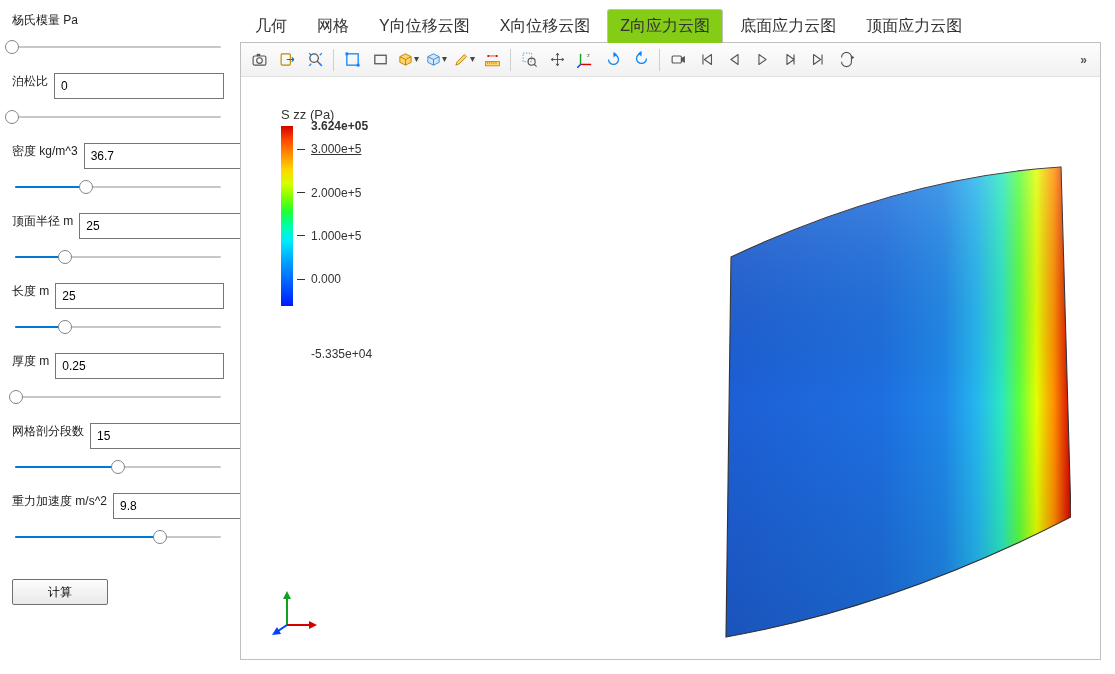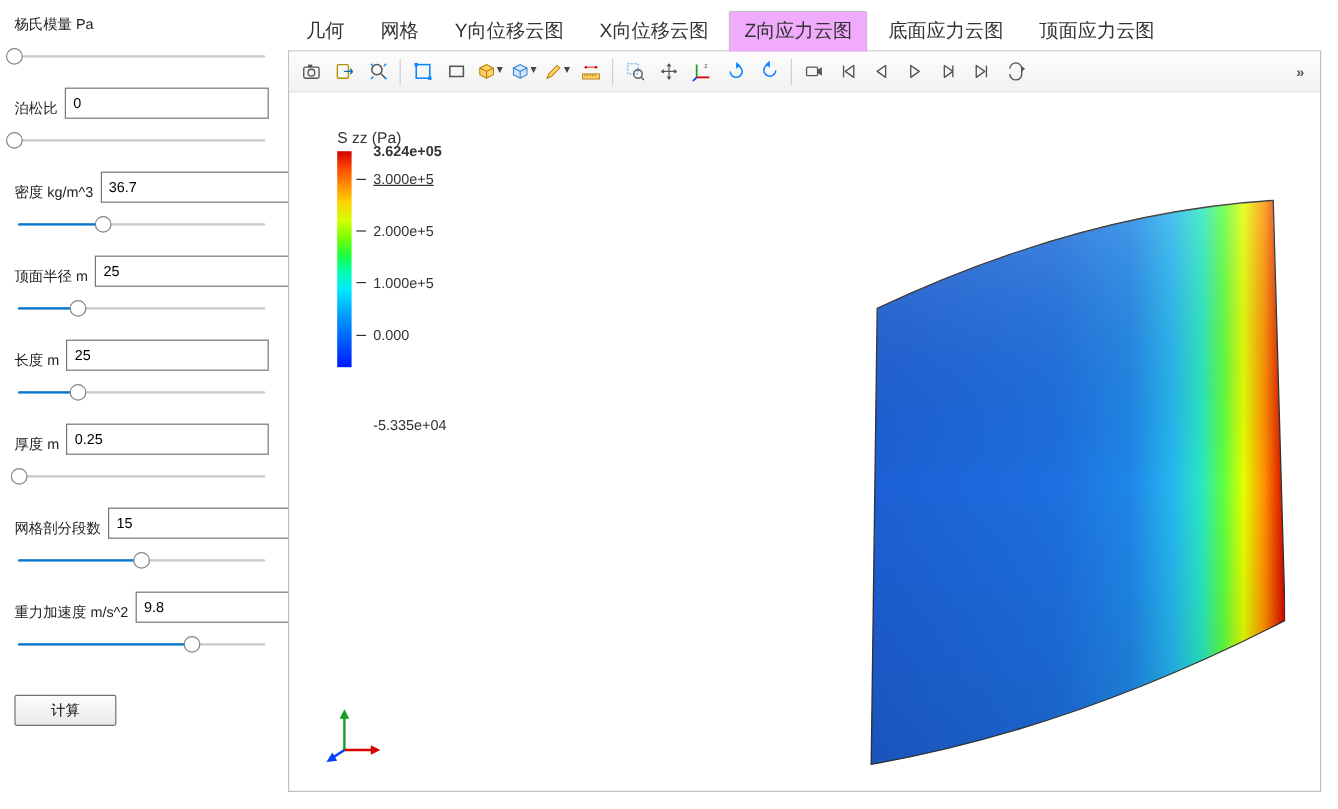--- a/index.html
+++ b/index.html
@@ -4,43 +4,43 @@
 <style>
   * { box-sizing: border-box; }
   html, body { margin:0; padding:0; width:1115px; height:674px;
                font-family: "Segoe UI", Arial, "Microsoft YaHei", sans-serif;
                font-size:12px; color:#222; background:#fff; overflow:hidden; }
   body { display:flex; }
 
   
   #side { width:236px; padding:12px 12px 0 12px; background:#fff; }
   .param { margin-bottom:14px; }
-  .row  { display:flex; align-items:flex-end; }
+  .row  { display:flex; align-items:flex-start; }
   .lbl  { padding-right:6px; white-space:nowrap; }
   .fld  { flex:1; height:26px; border:1px solid #767676; padding:2px 6px;
           font-size:12px; outline:none; background:#fff; }
   .slider-wrap { position:relative; height:22px; margin-top:8px; }
   .track { position:absolute; left:3px; right:3px; top:9px; height:2px;
            background:#c8c8c8; border-radius:1px; }
   .fill  { position:absolute; left:3px; top:9px; height:2px;
            background:#0078d4; border-radius:1px; }
   .thumb { position:absolute; top:3px; width:14px; height:14px;
            border-radius:50%; background:#fff; border:1px solid #848484; }
-  .calc-btn { margin-top:16px; width:85px; height:26px;
+  .calc-btn { margin-top:16px; width:96px; height:26px;
               border:1px solid #707070; border-radius:2px;
               background:linear-gradient(#fdfdfd,#e9e9e9);
               font-size:12px; cursor:pointer; }
 
   
   #main { flex:1; display:flex; flex-direction:column; padding:8px 14px 14px 4px; }
   .tabs { display:flex; gap:4px; padding-left:2px; }
   .tab  { padding:6px 12px 6px 12px; font-size:16px; color:#333;
           border:1px solid transparent; border-bottom:none;
           position:relative; top:1px; cursor:pointer; }
-  .tab.active { background:#f0abfc; border-color:#bfbfbf;
+  .tab.active { background:#84cc16; border-color:#bfbfbf;
                 border-radius:3px 3px 0 0; }
   #view-frame { flex:1; border:1px solid #bfbfbf; background:#fff;
                 display:flex; flex-direction:column; }
 
   
   .toolbar { height:34px; display:flex; align-items:center; gap:4px;
              padding:0 6px; border-bottom:1px solid #e0e0e0;
              background:linear-gradient(#fdfdfd,#f1f1f1); }
   .tbtn { width:24px; height:24px; display:flex; align-items:center;
           justify-content:center; border-radius:2px; cursor:pointer;

